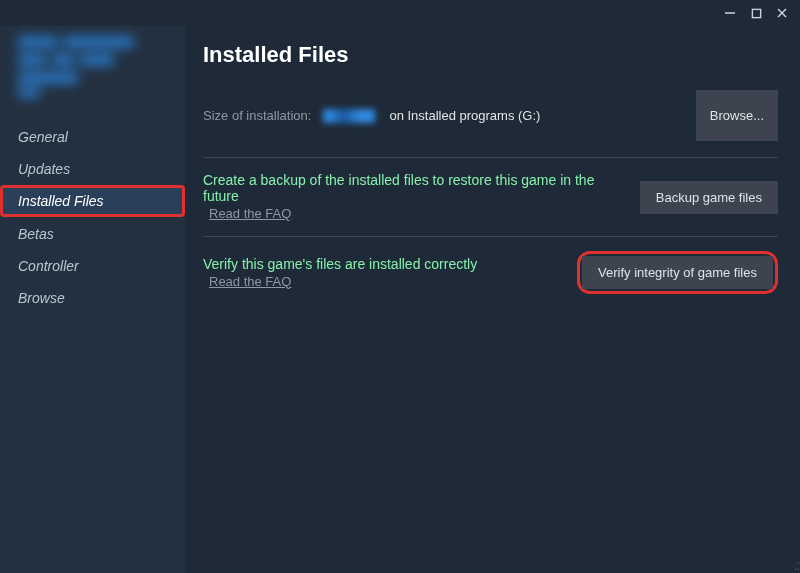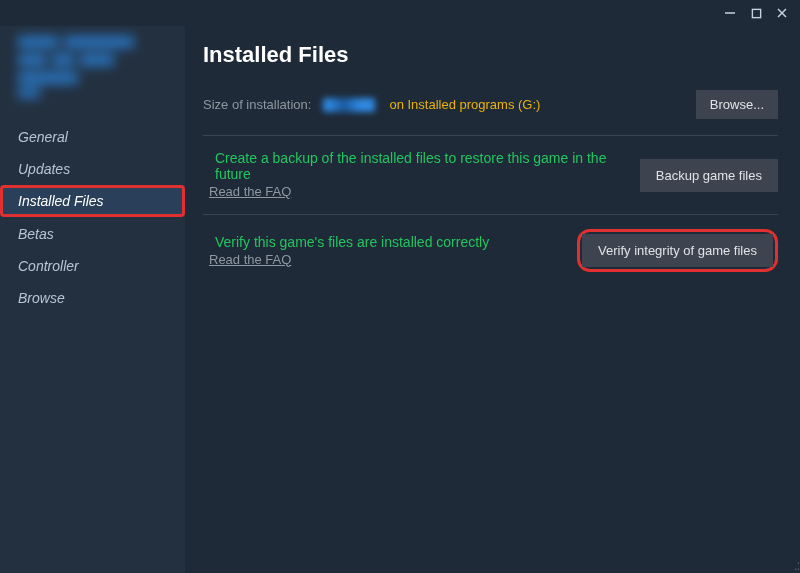--- a/index.html
+++ b/index.html
@@ -64,50 +64,50 @@
     background: #1e2a38;
     padding: 16px 22px 8px 18px;
     position: relative;
     display: flex;
     flex-direction: column;
   }
   .page-title { color: #ffffff; font-size: 22px; font-weight: bold; margin-bottom: 22px; }
 
   .size-row { display: flex; align-items: center; justify-content: space-between; margin-bottom: 16px; }
   .size-text { font-size: 13px; color: #8f98a0; display:flex; align-items:center; gap:12px;}
-  .size-text .blue { color: #eab308; }
+  .size-text .blue { color: #e5e5e5; }
   .size-text .blur-num {
     display:inline-block; width:52px; height:14px;
     background: linear-gradient(90deg,#2f89e1 10%, #1b5aa0 40%, #2f89e1 70%);
     filter: blur(3px);
     border-radius:2px;
     margin-right:2px;
   }
 
   .btn {
     background: #3d4450;
     color: #dfe3e6;
     font-size: 13px;
-    padding: 7px 14px;
+    padding: 18px 14px;
     border: none;
     cursor: pointer;
     white-space: nowrap;
   }
   .btn.lg { padding: 9px 16px; }
 
   .section {
     border-top: 1px solid #39454f;
     padding: 14px 0 14px 0;
     display: flex;
     align-items: center;
     justify-content: space-between;
     gap: 16px;
   }
   .section:last-of-type { border-bottom: 1px solid #39454f; }
-  .section .desc { font-size: 14px; color: #22c55e; max-width: 400px; margin-left: 12px; }
+  .section .desc { font-size: 14px; color: #86efac; max-width: 400px; }
   .section .faq { color: #8f98a0; font-size: 13px; text-decoration: underline; margin-top: 2px; display:inline-block; cursor:pointer;margin-left:6px;}
 
   .highlight-red-btn {
     border: 3px solid #e03030;
     border-radius: 13px;
     padding: 2px;
   }
 
   .resize-grip {
     position: absolute;

